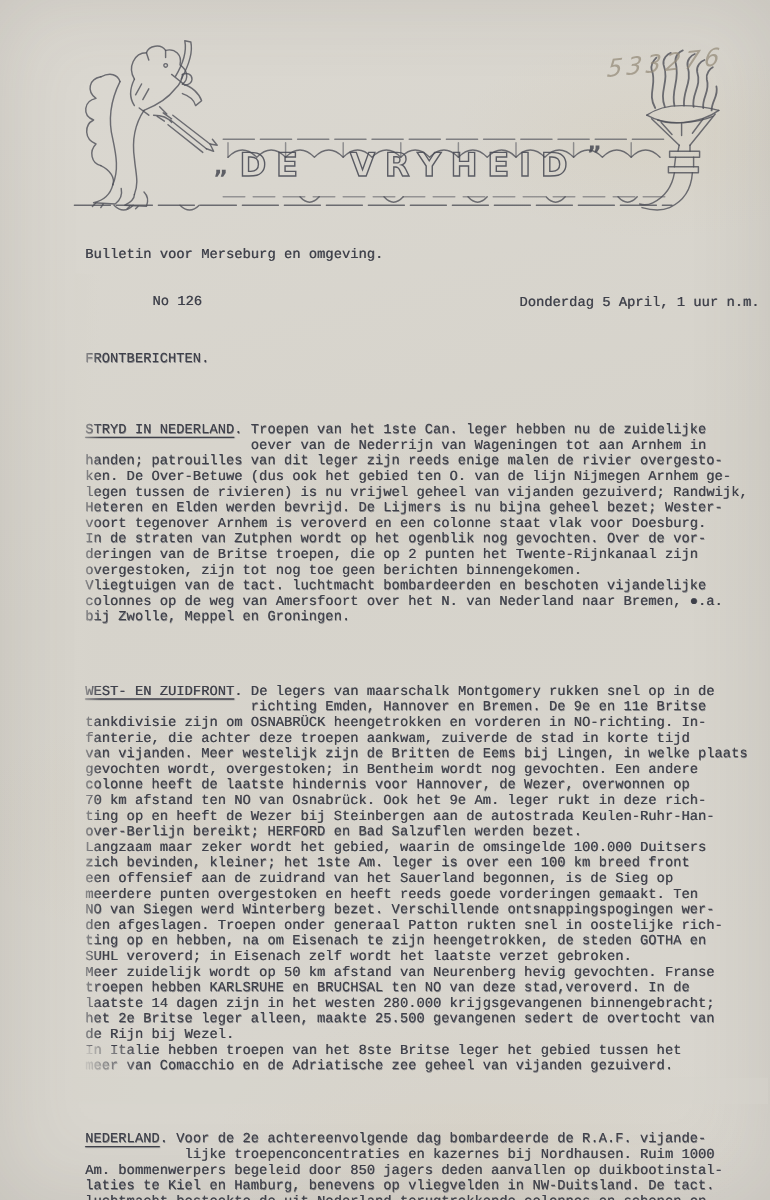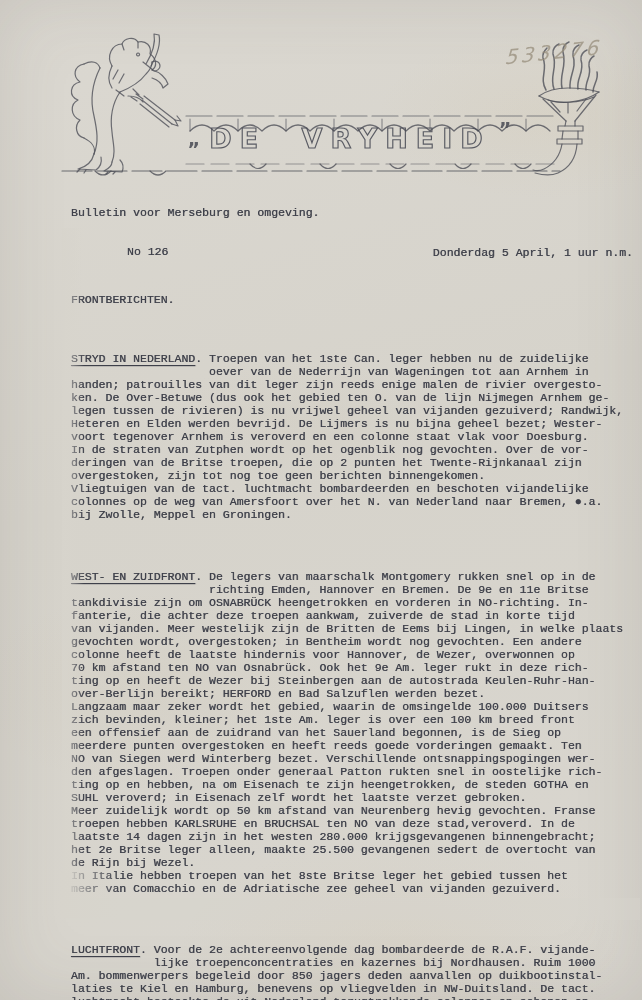--- a/index.html
+++ b/index.html
@@ -23,21 +23,21 @@
   .issue { padding-left:56px; display:inline-block; }
   .date { position:absolute; right:4px; top:1px;margin-left:26px; }
   .front-head { margin-top:9px; }
   .para { margin-top:7px; }
   .para.p2 { margin-top:10px; }
   .para.p3 { margin-top:9px; }
   .head-ul { text-decoration:underline; text-underline-offset:2.5px; text-decoration-thickness:1.1px; }
 
   
   .mast-svg { position:absolute; left:0; top:0; }
-  .title-wrap { position:absolute; left:178px; top:123px; width:344px; text-align:center; white-space:nowrap; }
+  .title-wrap { position:absolute; left:178px; top:123px; width:344px; white-space:nowrap; }
   .title-text {
     font-family:"DejaVu Sans","Liberation Sans",sans-serif; font-weight:700;
     font-size:27px; letter-spacing:8px; word-spacing:18px;
     color:transparent; -webkit-text-stroke:1.15px rgba(72,74,84,0.88);
   }
   .oq,.cq { font-family:"DejaVu Sans",sans-serif; font-weight:700; font-size:19px;
     color:rgba(72,74,84,0.85); -webkit-text-stroke:0; letter-spacing:1px; position:relative; }
   .oq { top:-2px; margin-right:8px; }
   .cq { top:-12px; margin-left:8px; }
   .handnum {
@@ -154,21 +154,21 @@
 ting op en hebben, na om Eisenach te zijn heengetrokken, de steden GOTHA en
 SUHL veroverd; in Eisenach zelf wordt het laatste verzet gebroken.
 Meer zuidelijk wordt op 50 km afstand van Neurenberg hevig gevochten. Franse
 troepen hebben KARLSRUHE en BRUCHSAL ten NO van deze stad,veroverd. In de
 laatste 14 dagen zijn in het westen 280.000 krijgsgevangenen binnengebracht;
 het 2e Britse leger alleen, maakte 25.500 gevangenen sedert de overtocht van
 de Rijn bij Wezel.
 In Italie hebben troepen van het 8ste Britse leger het gebied tussen het
 meer van Comacchio en de Adriatische zee geheel van vijanden gezuiverd.</span></div>
 
-    <div class="para p3"><span class="head-ul">LUCHTFRONT</span><span>. Voor de 2e achtereenvolgende dag bombardeerde de R.A.F. vijande-
+    <div class="para p3"><span class="head-ul">NEDERLAND</span><span>. Voor de 2e achtereenvolgende dag bombardeerde de R.A.F. vijande-
             lijke troepenconcentraties en kazernes bij Nordhausen. Ruim 1000
 Am. bommenwerpers begeleid door 850 jagers deden aanvallen op duikbootinstal-
 laties te Kiel en Hamburg, benevens op vliegvelden in NW-Duitsland. De tact.
 luchtmacht bestookte de uit Nederland terugtrekkende colonnes en schepen op
 het Yselmeer. In de afgelopen nacht waren wederom sterke formaties Britse
 bommenwerpers boven Duitsland; zij deden aanvallen op benzinefabrieken te
 Hamburg en Merseburg, terwijl Mosquito's een bezoek aan Berlijn brachten.</span></div>
 
     
 

